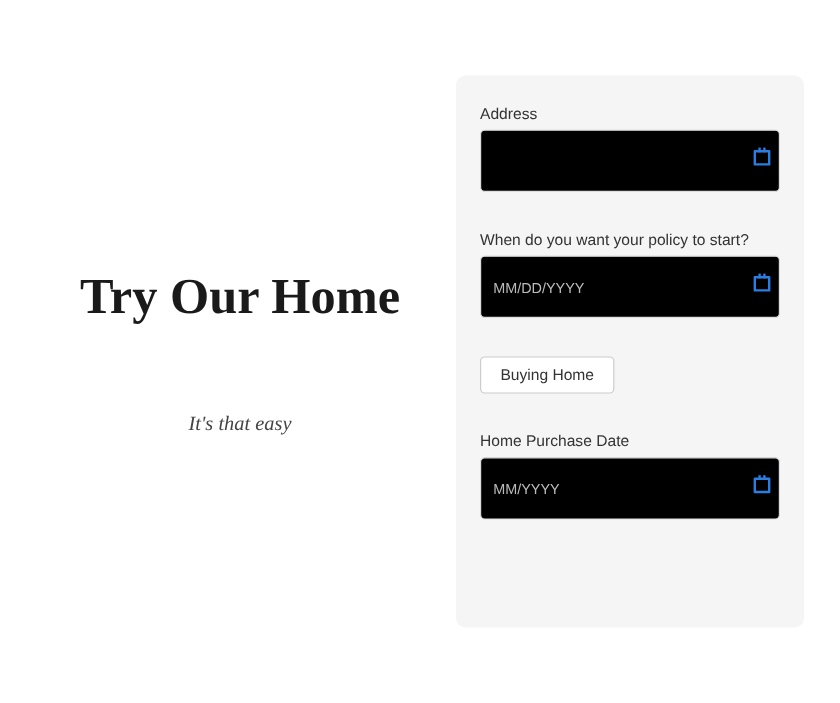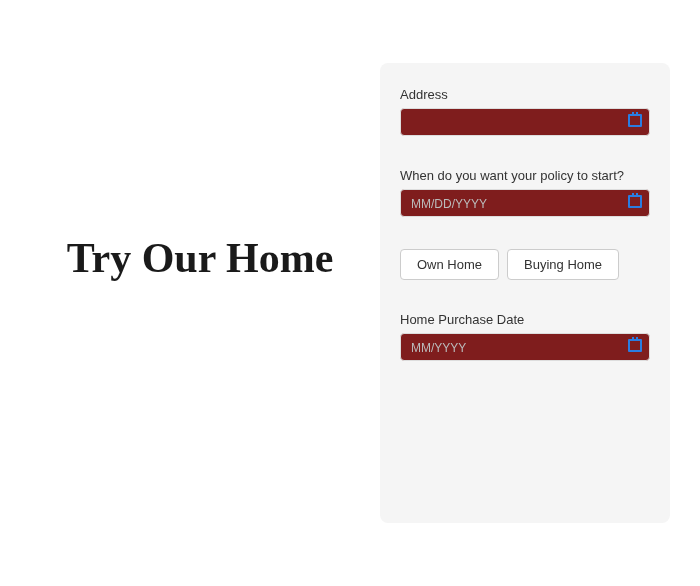--- a/index.html
+++ b/index.html
@@ -72,22 +72,22 @@
     }
 
     .input-wrapper {
       position: relative;
       display: flex;
       align-items: center;
     }
 
     .form-input {
       width: 100%;
-      height: 28px;
-      background: #7f1d1d;
+      height: 52px;
+      background: #000000;
       border: 1px solid #ddd;
       border-radius: 4px;
       padding: 0 30px 0 10px;
       font-size: 13px;
       color: #999;
       font-family: Arial, Helvetica, sans-serif;
       outline: none;
     }
 
     .form-input::placeholder {
@@ -163,20 +163,21 @@
     }
   </style>
 </head>
 <body>
 
 <div class="left-section">
   <h1 class="main-title">
     <span>Try Our Home</span><br>
     <br>
   </h1>
+  <p class="subtitle">It's that easy</p>
 </div>
 
 <div class="right-section">
 
   <div class="form-group">
     <label class="form-label">Address</label>
     <div class="input-wrapper">
       <input class="form-input" type="text" placeholder="" style="">
       <span class="input-icon">
         <span class="cal-icon"></span>
@@ -189,21 +190,20 @@
     <div class="input-wrapper">
       <input class="form-input" type="text" placeholder="MM/DD/YYYY" style="">
       <span class="input-icon">
         <span class="cal-icon"></span>
       </span>
     </div>
   </div>
 
   <div class="form-group">
     <div class="toggle-group">
-      <button class="toggle-btn">Own Home</button>
       <button class="toggle-btn">Buying Home</button>
     </div>
   </div>
 
   <div class="form-group">
     <label class="form-label">Home Purchase Date</label>
     <div class="input-wrapper">
       <input class="form-input" type="text" placeholder="MM/YYYY" style="">
       <span class="input-icon">
         <span class="cal-icon"></span>

